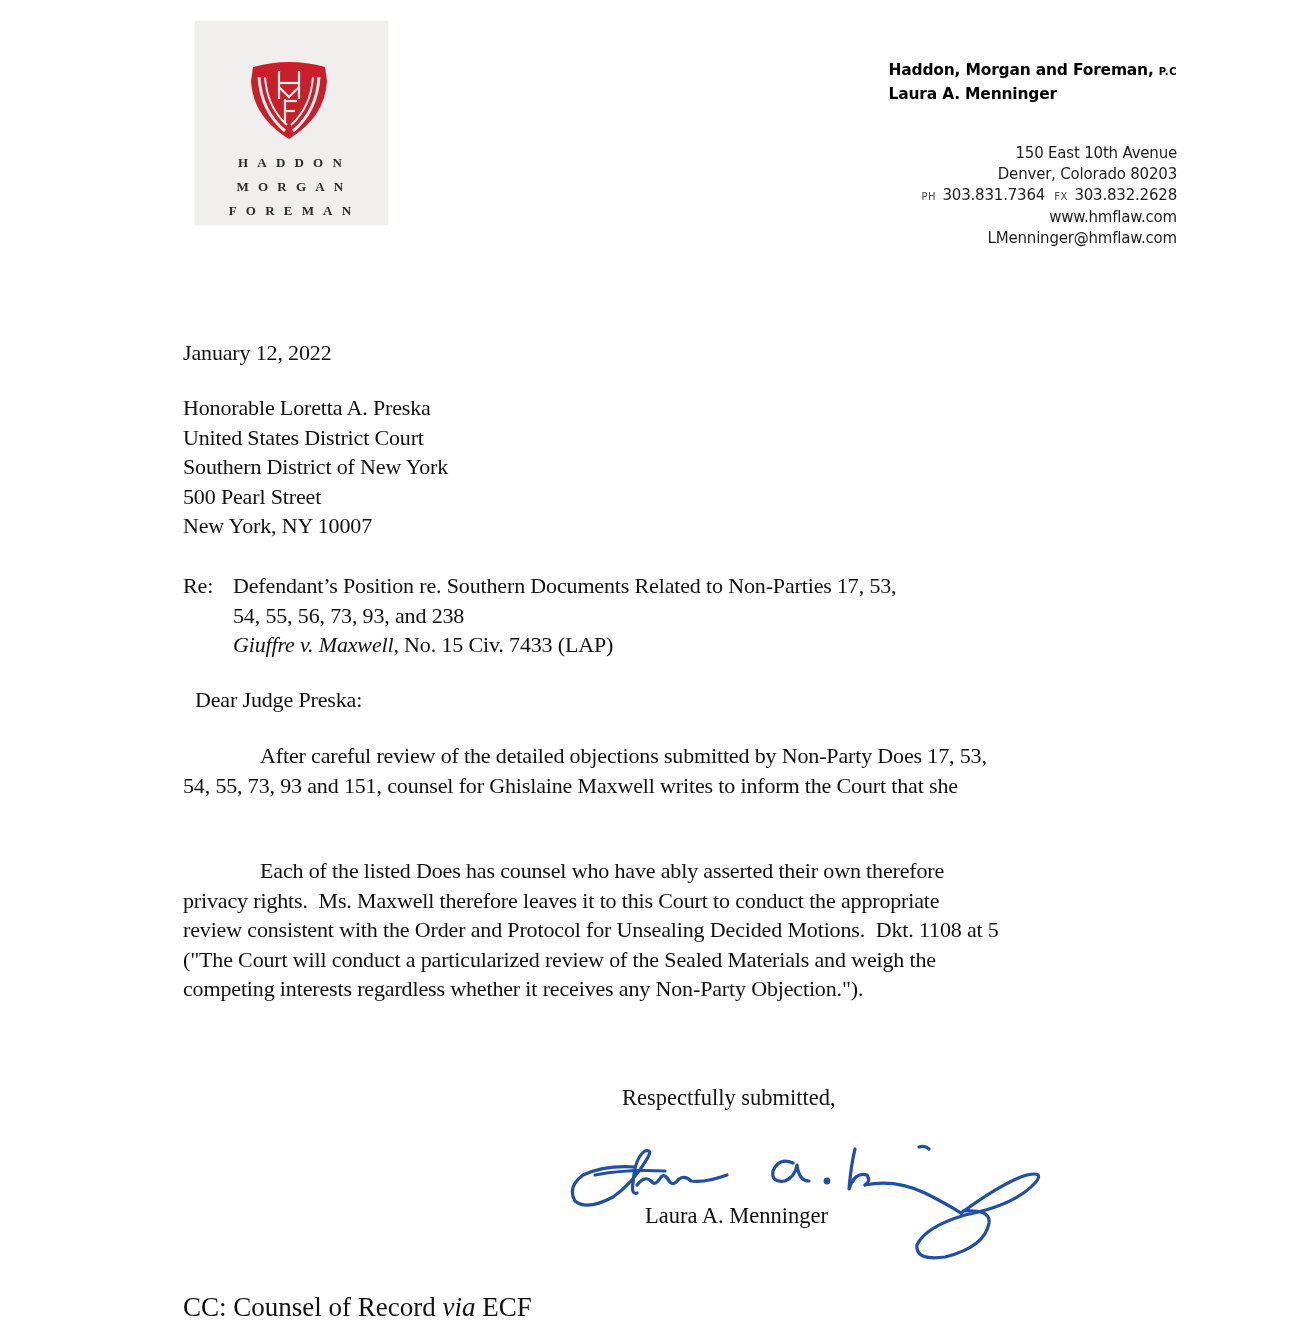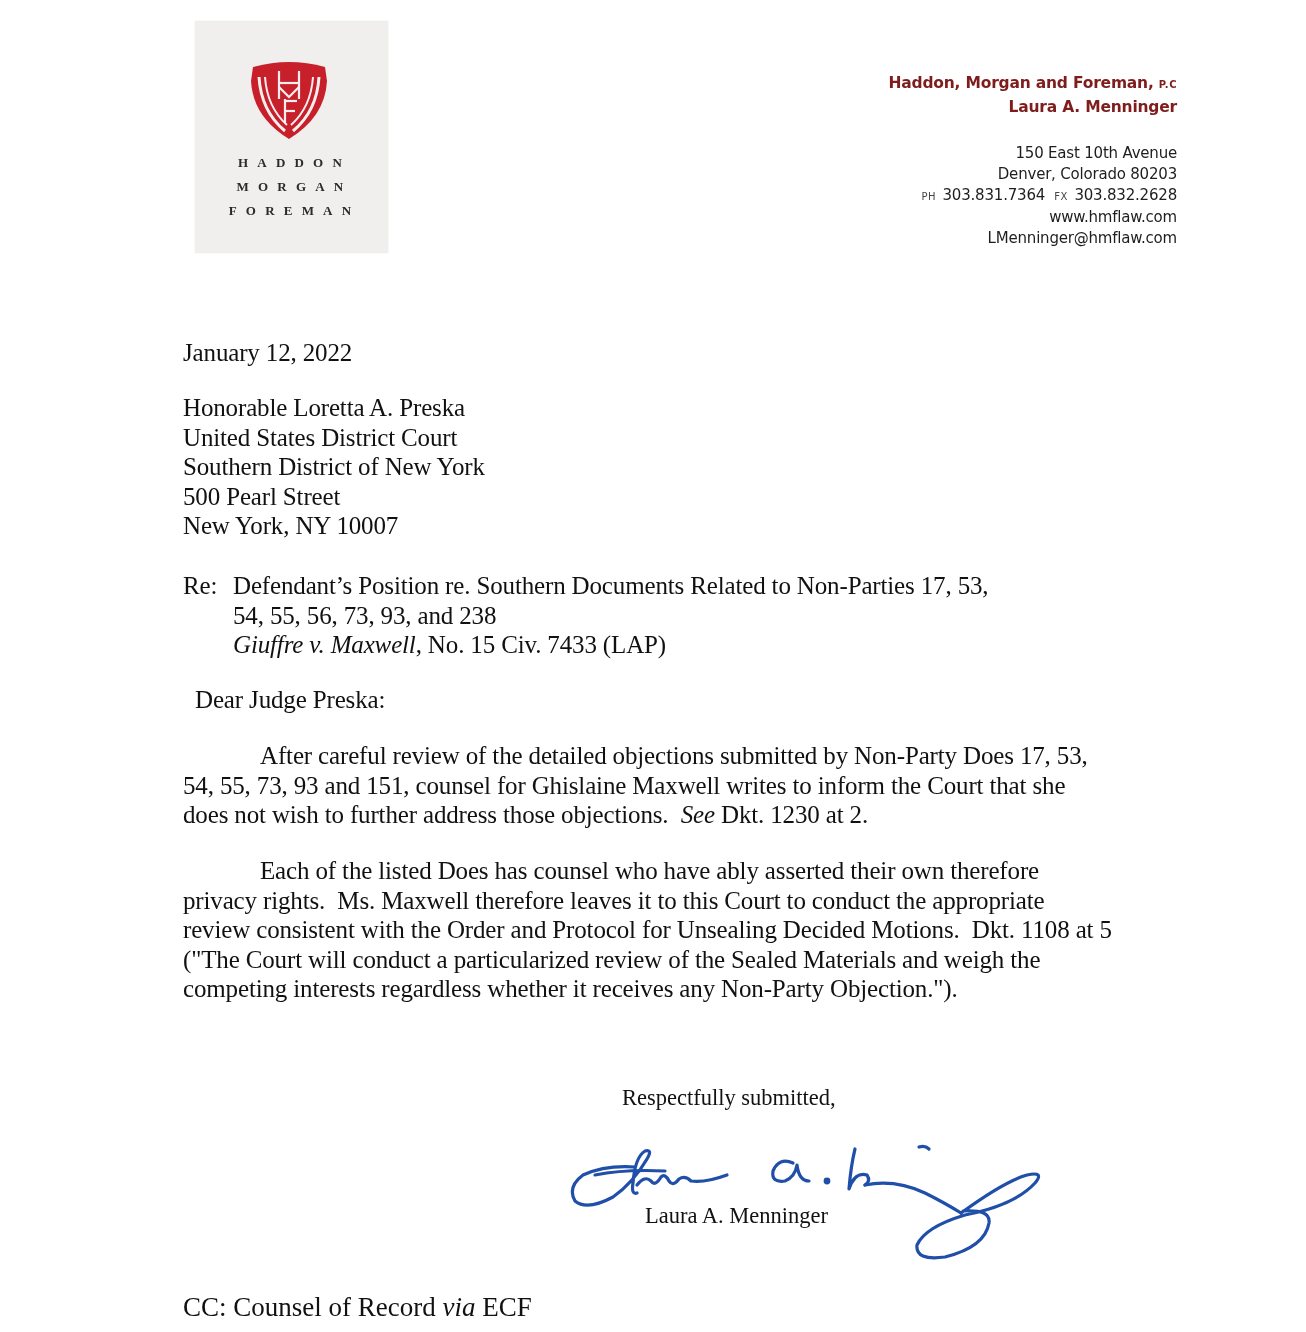--- a/index.html
+++ b/index.html
@@ -13,21 +13,21 @@
       position: relative;
       overflow: hidden;
       font-family: "Liberation Serif", "DejaVu Serif", serif;
       color: #111111;
     }
     .logo-box {
       position: absolute;
       left: 195px;
       top: 21px;
       width: 193px;
-      height: 232px;
+      height: 204px;
       background: #f1efed;
       box-shadow: 0 0 1px #dcdad6;
     }
     .logo-shield {
       position: absolute;
       left: 52px;
       top: 38px;
       width: 84px;
       height: 82px;
     }
@@ -42,24 +42,23 @@
       letter-spacing: 9.2px;
       color: #2b2b2b;
       font-weight: bold;
       line-height: 24px;
       padding-left: 6px;
       box-sizing: border-box;
     }
     .firm-header {
       position: absolute;
       right: 129px;
-      top: 72px;
-      text-align: right;
+      top: 59px;
       font-family: "DejaVu Sans", sans-serif;
-      color: #7f1d1d;
+      color: #000000;
       font-size: 15.5px;
       line-height: 22px;
       font-weight: bold;
       letter-spacing: -0.2px;
     }
     .firm-header .pc {
       font-size: 10px;
       letter-spacing: 0.5px;
     }
     .contact-block {
@@ -75,21 +74,21 @@
     }
     .contact-block .small-label {
       font-size: 10px;
       letter-spacing: 0.5px;
       color: #444;
       margin-right: 2px;
     }
     .letter {
       position: absolute;
       left: 183px;
-      font-size: 25px;
+      font-size: 22px;
       line-height: 29.5px;
       letter-spacing: -0.15px;
     }
     .date { top: 338px; }
     .address { top: 393px; }
     .re-block { top: 571px; }
     .re-block .re-row { display: flex; justify-content: space-between; }
     .re-block .re-label { width: 50px; flex-shrink: 0; }
     .salutation { top: 685px; margin-left: 12px; }
     .para {
@@ -193,21 +192,20 @@
       <div><em>Giuffre v. Maxwell</em><span>, No. 15 Civ. 7433 (LAP)</span></div>
     </div>
   </div>
 </div>
 
 <div class="letter salutation">Dear Judge Preska:</div>
 
 <div class="letter para para1">
   <div><span class="indent"></span><span>After careful review of the detailed objections submitted by Non-Party Does 17, 53,</span></div>
   <div>54, 55, 73, 93 and 151, counsel for Ghislaine Maxwell writes to inform the Court that she</div>
-  <div><span style="white-space:pre">does not wish to further address those objections.  </span><em>See</em><span style="white-space:pre"> Dkt. 1230 at 2.</span></div>
 </div>
 
 <div class="letter para para2">
   <div style="white-space:pre"><span class="indent"></span><span>Each of the listed Does has counsel who have ably asserted their own therefore</span></div>
   <div style="white-space:pre">privacy rights.  Ms. Maxwell therefore leaves it to this Court to conduct the appropriate</div>
   <div style="white-space:pre">review consistent with the Order and Protocol for Unsealing Decided Motions.  Dkt. 1108 at 5</div>
   <div style="white-space:pre">("The Court will conduct a particularized review of the Sealed Materials and weigh the</div>
   <div style="white-space:pre">competing interests regardless whether it receives any Non-Party Objection.").</div>
 </div>
 

